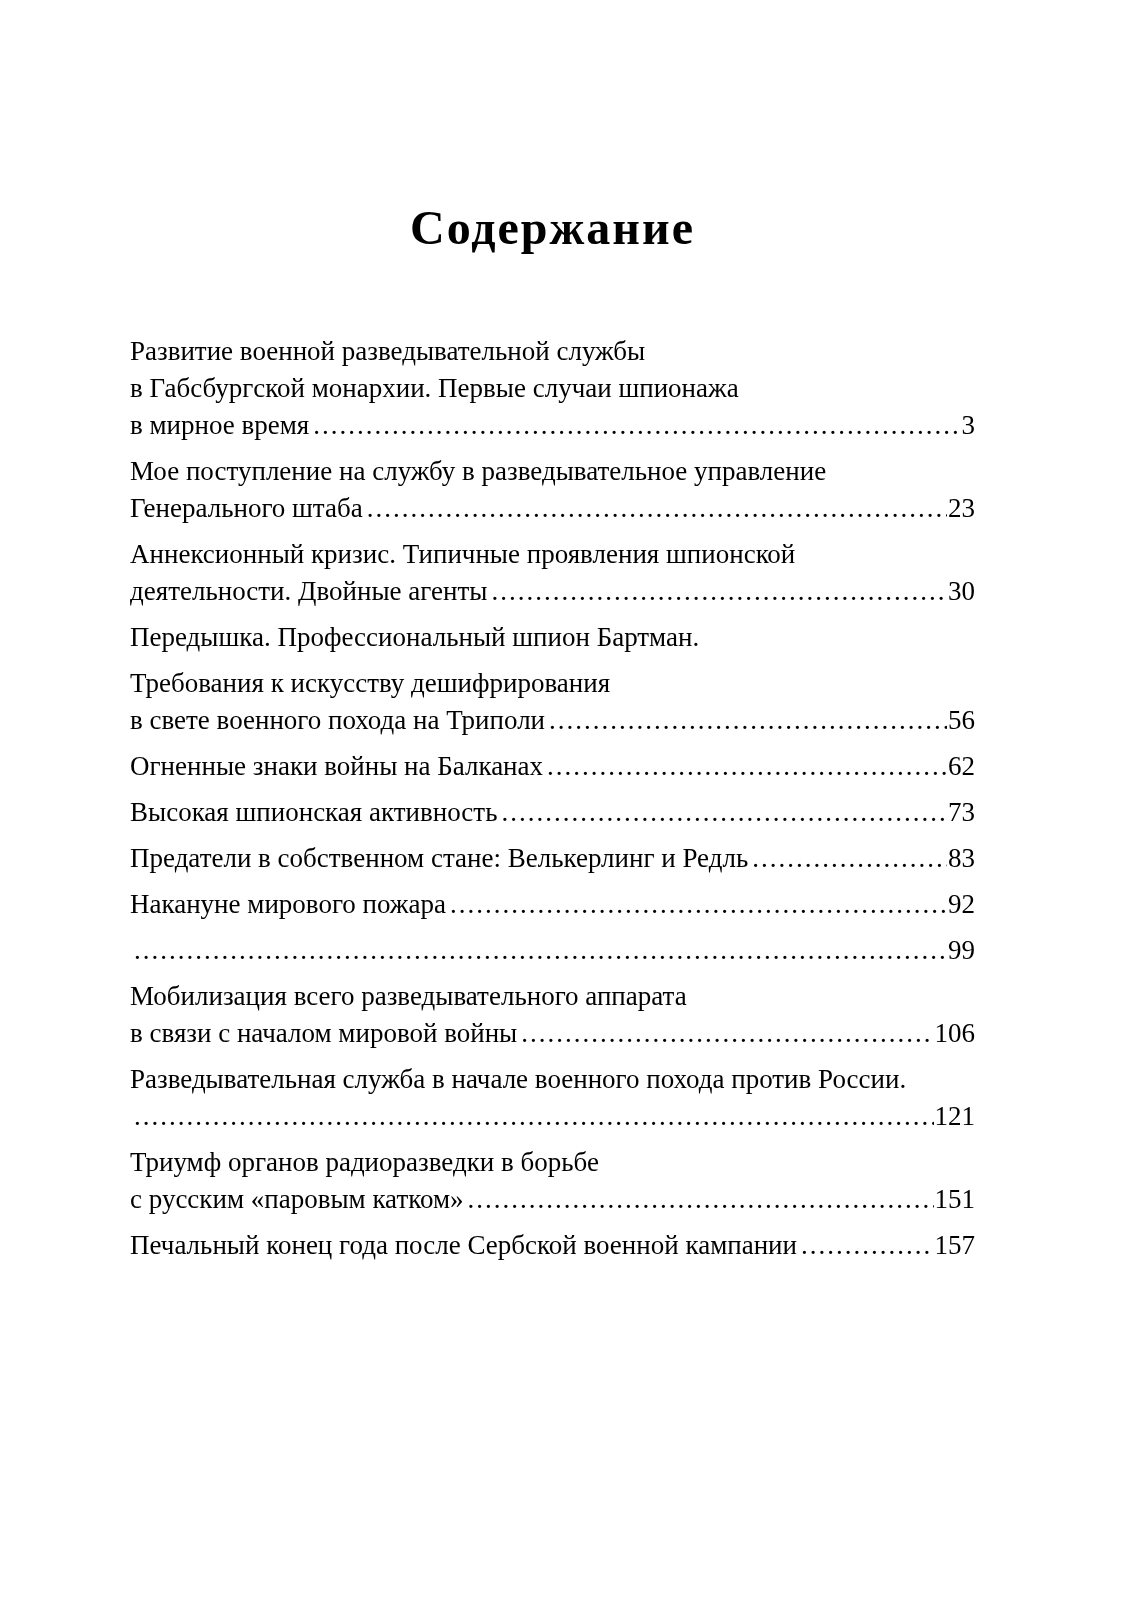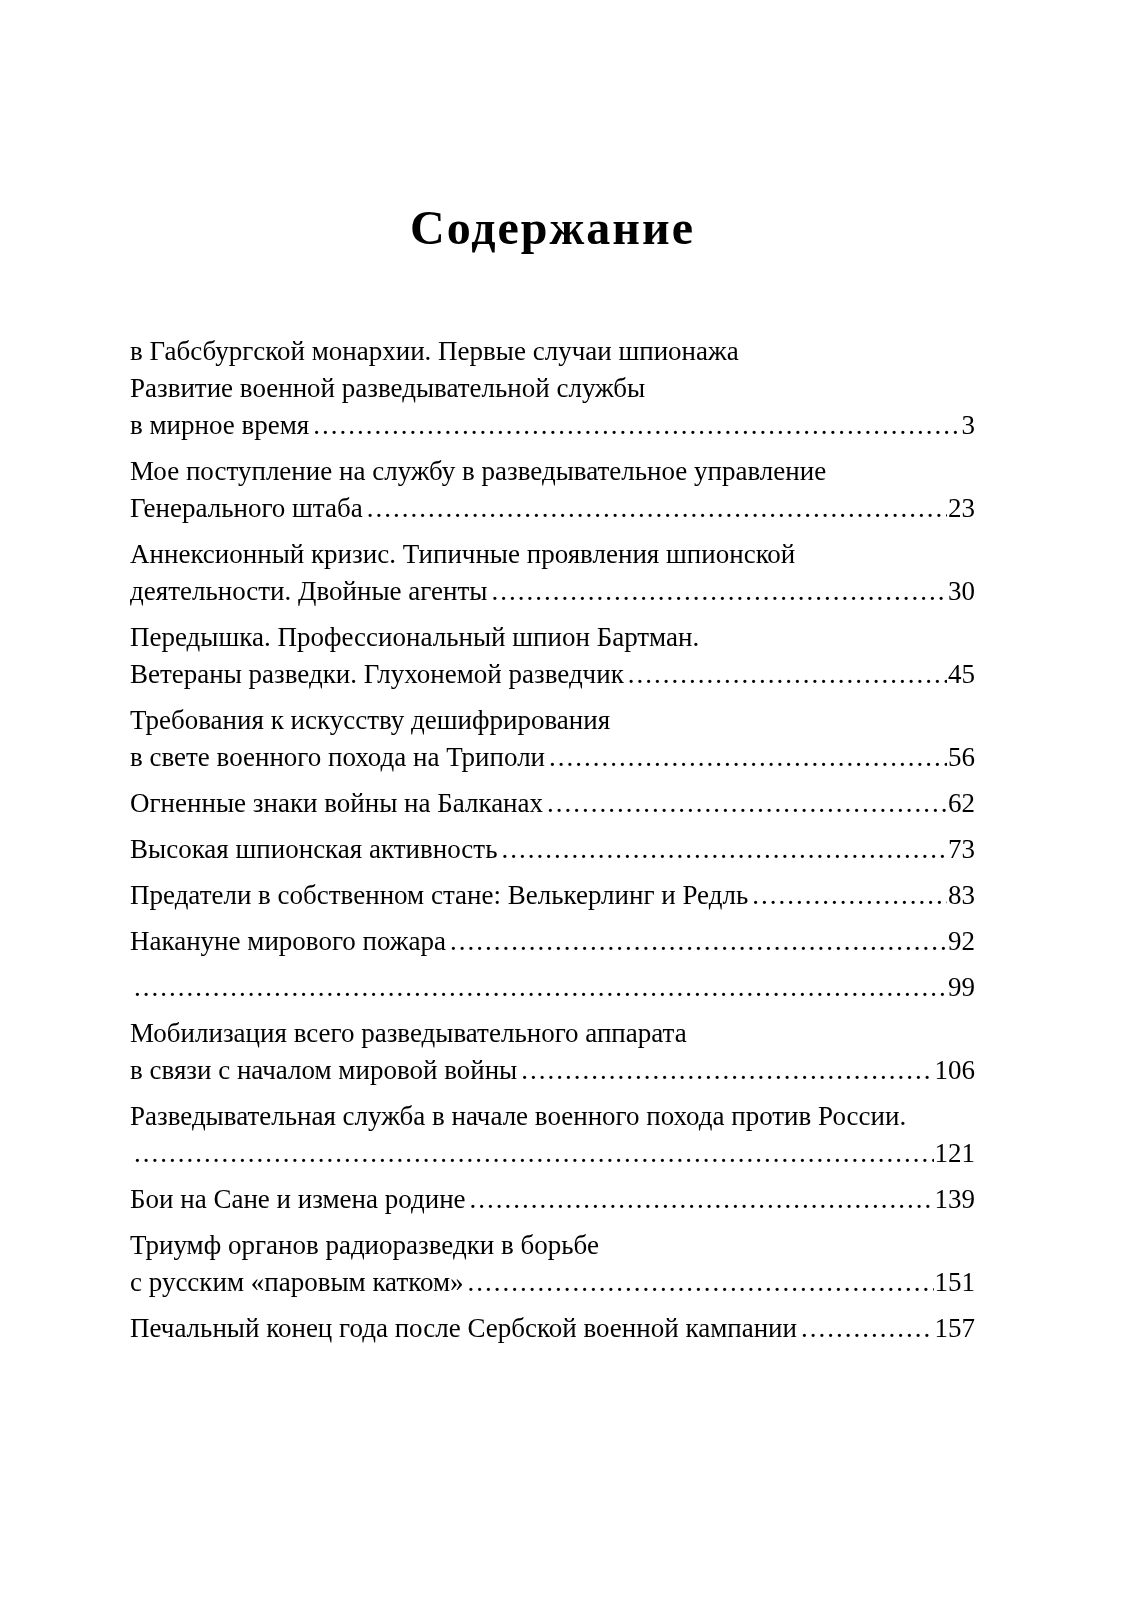--- a/index.html
+++ b/index.html
@@ -63,22 +63,22 @@
     text-align: right;
   }
 </style>
 </head>
 <body>
 
 <div class="page">
   <h1 class="title">Содержание</h1>
   <div class="toc">
       <div class="entry">
+        <div class="line"><span class="line-text">Развитие военной разведывательной службы</span></div>
         <div class="line"><span class="line-text">в Габсбургской монархии. Первые случаи шпионажа</span></div>
-        <div class="line"><span class="line-text">Развитие военной разведывательной службы</span></div>
         <div class="line line-last">
           <span class="line-text">в мирное время</span>
           <span class="leader"></span>
           <span class="pagenum">3</span>
         </div>
       </div>
       <div class="entry">
         <div class="line"><span class="line-text">Мое поступление на службу в разведывательное управление</span></div>
         <div class="line line-last">
           <span class="line-text">Генерального штаба</span>
@@ -89,25 +89,20 @@
       <div class="entry">
         <div class="line"><span class="line-text">Аннексионный кризис. Типичные проявления шпионской</span></div>
         <div class="line line-last">
           <span class="line-text">деятельности. Двойные агенты</span>
           <span class="leader"></span>
           <span class="pagenum">30</span>
         </div>
       </div>
       <div class="entry">
         <div class="line"><span class="line-text">Передышка. Профессиональный шпион Бартман.</span></div>
-        <div class="line line-last">
-          <span class="line-text">Ветераны разведки. Глухонемой разведчик</span>
-          <span class="leader"></span>
-          <span class="pagenum">45</span>
-        </div>
       </div>
       <div class="entry">
         <div class="line"><span class="line-text">Требования к искусству дешифрирования</span></div>
         <div class="line line-last">
           <span class="line-text">в свете военного похода на Триполи</span>
           <span class="leader"></span>
           <span class="pagenum">56</span>
         </div>
       </div>
       <div class="entry">
@@ -153,27 +148,20 @@
         </div>
       </div>
       <div class="entry">
         <div class="line"><span class="line-text">Разведывательная служба в начале военного похода против России.</span></div>
         <div class="line line-last">
           <span class="leader"></span>
           <span class="pagenum">121</span>
         </div>
       </div>
       <div class="entry">
-        <div class="line line-last">
-          <span class="line-text">Бои на Сане и измена родине</span>
-          <span class="leader"></span>
-          <span class="pagenum">139</span>
-        </div>
-      </div>
-      <div class="entry">
         <div class="line"><span class="line-text">Триумф органов радиоразведки в борьбе</span></div>
         <div class="line line-last">
           <span class="line-text">с русским «паровым катком»</span>
           <span class="leader"></span>
           <span class="pagenum">151</span>
         </div>
       </div>
       <div class="entry">
         <div class="line line-last">
           <span class="line-text">Печальный конец года после Сербской военной кампании</span>

